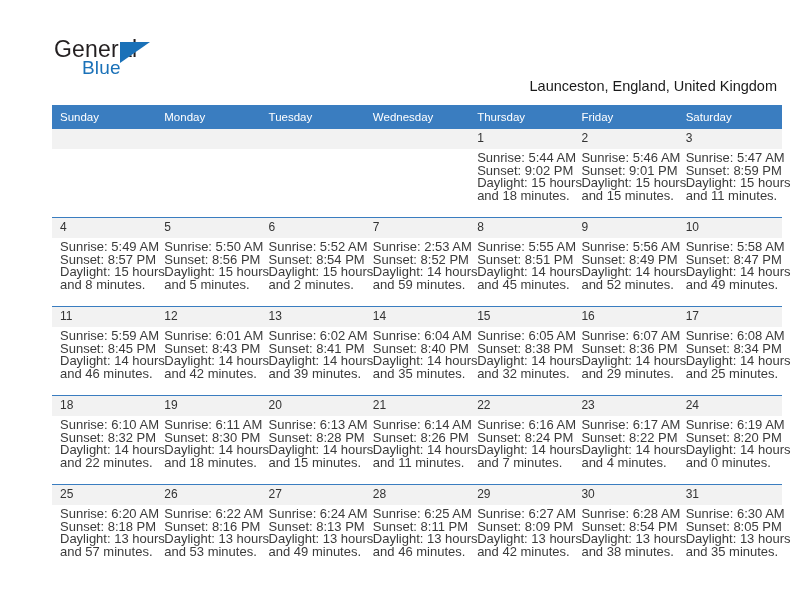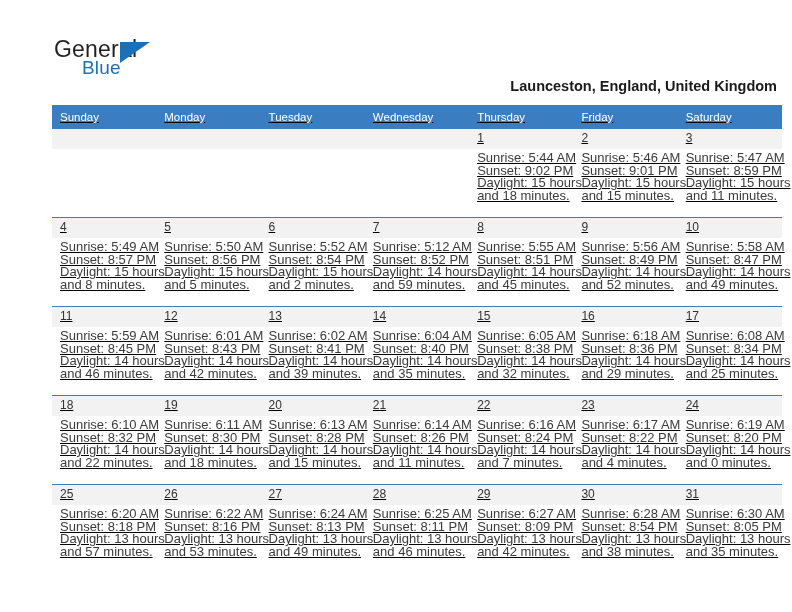--- a/index.html
+++ b/index.html
@@ -74,32 +74,30 @@
     white-space: nowrap;
   }
   .subtitle {
     position: absolute;
     right: 36px;
     top: 78px;
     font-size: 14.5px;
     color: #1a1a1a;
     text-align: center;
     white-space: nowrap;
-    font-weight: bold;
   }
 
   
   .calendar {
     position: absolute;
     left: 31px;
     top: 105px;
     width: 730px;
     border-collapse: collapse;
     table-layout: fixed;
-    text-decoration: underline;
   }
   .calendar th {
     background: #3a7dc0;
     color: #ffffff;
     font-size: 11.5px;
     font-weight: normal;
     text-align: left;
     padding: 5px 0 5px 8px;
     height: 13px;
     border: none;
@@ -275,21 +273,21 @@
                 <div>Sunset: 8:54 PM</div>
                 <div>Daylight: 15 hours</div>
                 <div>and 2 minutes.</div>
               </div>
             </div>
           </td>
           <td>
             <div class="cell-inner">
               <div class="daynum">7</div>
               <div class="lines">
-                <div>Sunrise: 5:12 AM</div>
+                <div>Sunrise: 2:53 AM</div>
                 <div>Sunset: 8:52 PM</div>
                 <div>Daylight: 14 hours</div>
                 <div>and 59 minutes.</div>
               </div>
             </div>
           </td>
           <td>
             <div class="cell-inner">
               <div class="daynum">8</div>
               <div class="lines">
@@ -376,21 +374,21 @@
                 <div>Sunset: 8:38 PM</div>
                 <div>Daylight: 14 hours</div>
                 <div>and 32 minutes.</div>
               </div>
             </div>
           </td>
           <td>
             <div class="cell-inner">
               <div class="daynum">16</div>
               <div class="lines">
-                <div>Sunrise: 6:18 AM</div>
+                <div>Sunrise: 6:07 AM</div>
                 <div>Sunset: 8:36 PM</div>
                 <div>Daylight: 14 hours</div>
                 <div>and 29 minutes.</div>
               </div>
             </div>
           </td>
           <td>
             <div class="cell-inner">
               <div class="daynum">17</div>
               <div class="lines">

